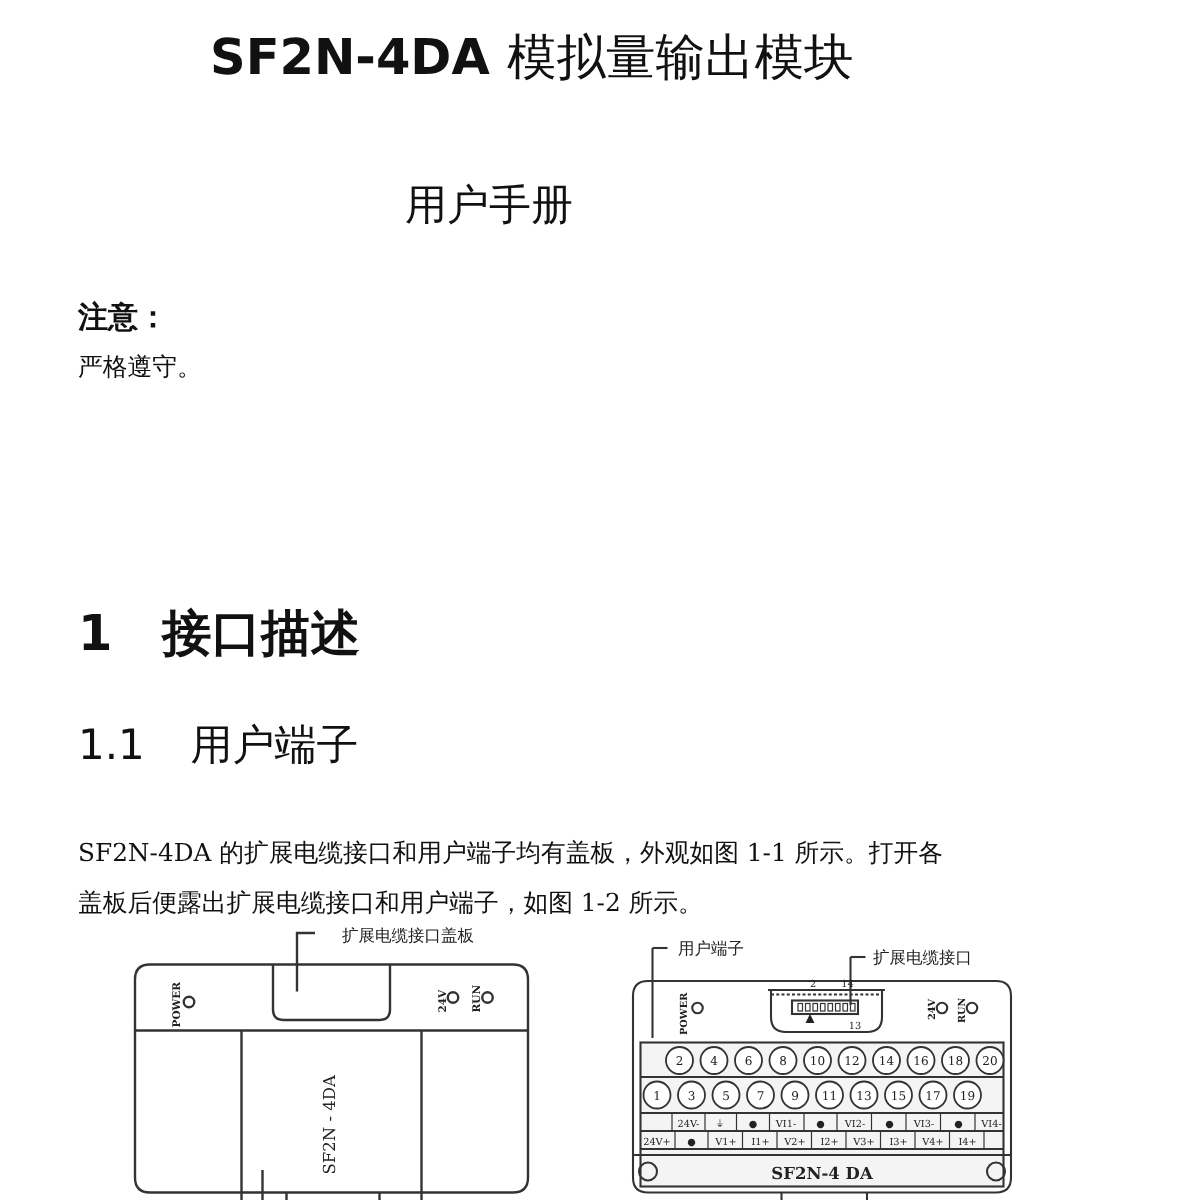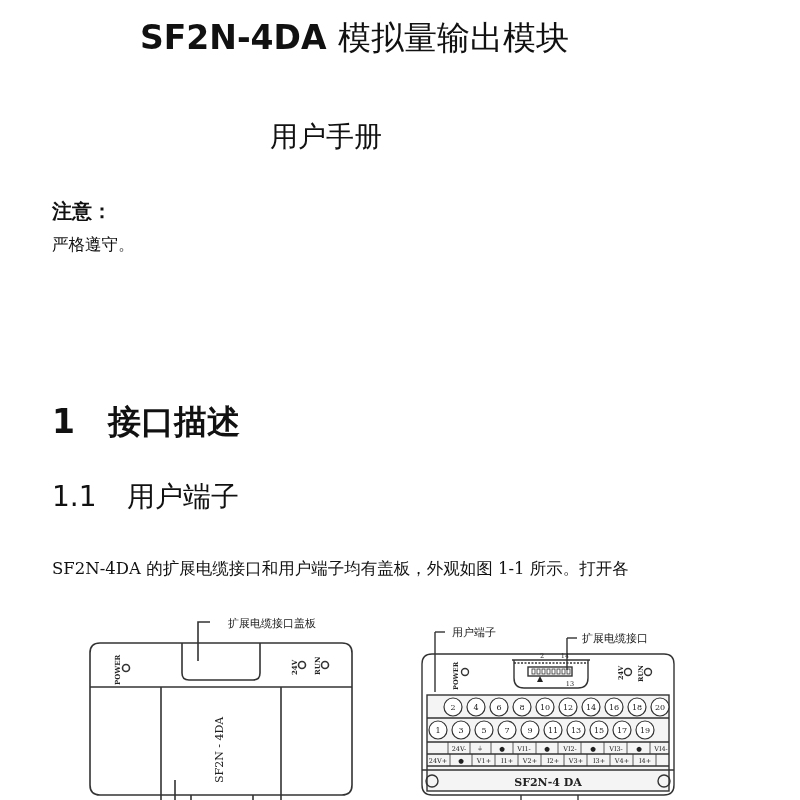--- a/index.html
+++ b/index.html
@@ -34,20 +34,21 @@
 
 <div class="h1">
   <span class="num">1</span><span>接口描述</span>
 </div>
 <div class="h2">
   <span class="num">1.1</span><span>用户端子</span>
 </div>
 
 <div class="para" style="top:552px;">
   <span class="line">SF2N-4DA 的扩展电缆接口和用户端子均有盖板，外观如图 1-1 所示。打开各</span>
+  <span class="line">盖板后便露出扩展电缆接口和用户端子，如图 1-2 所示。</span>
 </div>
 
 <svg style="position:absolute;left:80px;top:605px;" width="300" height="195" viewBox="0 0 300 195">
   <g stroke="#333" stroke-width="1.6" fill="none">
     <path d="M 10 48 Q 10 38 20 38 L 262 38 Q 272 38 272 48 L 272 180 Q 272 190 262 190 L 20 190 Q 10 190 10 180 Z"></path>
     <line x1="10" y1="82" x2="272" y2="82"></line>
     <line x1="81" y1="82" x2="81" y2="195"></line>
     <line x1="201" y1="82" x2="201" y2="195"></line>
     <path d="M 102 38 L 102 68 Q 102 75 109 75 L 173 75 Q 180 75 180 68 L 180 38"></path>
     <path d="M 118 56 L 118 17 L 130 17"></path>

